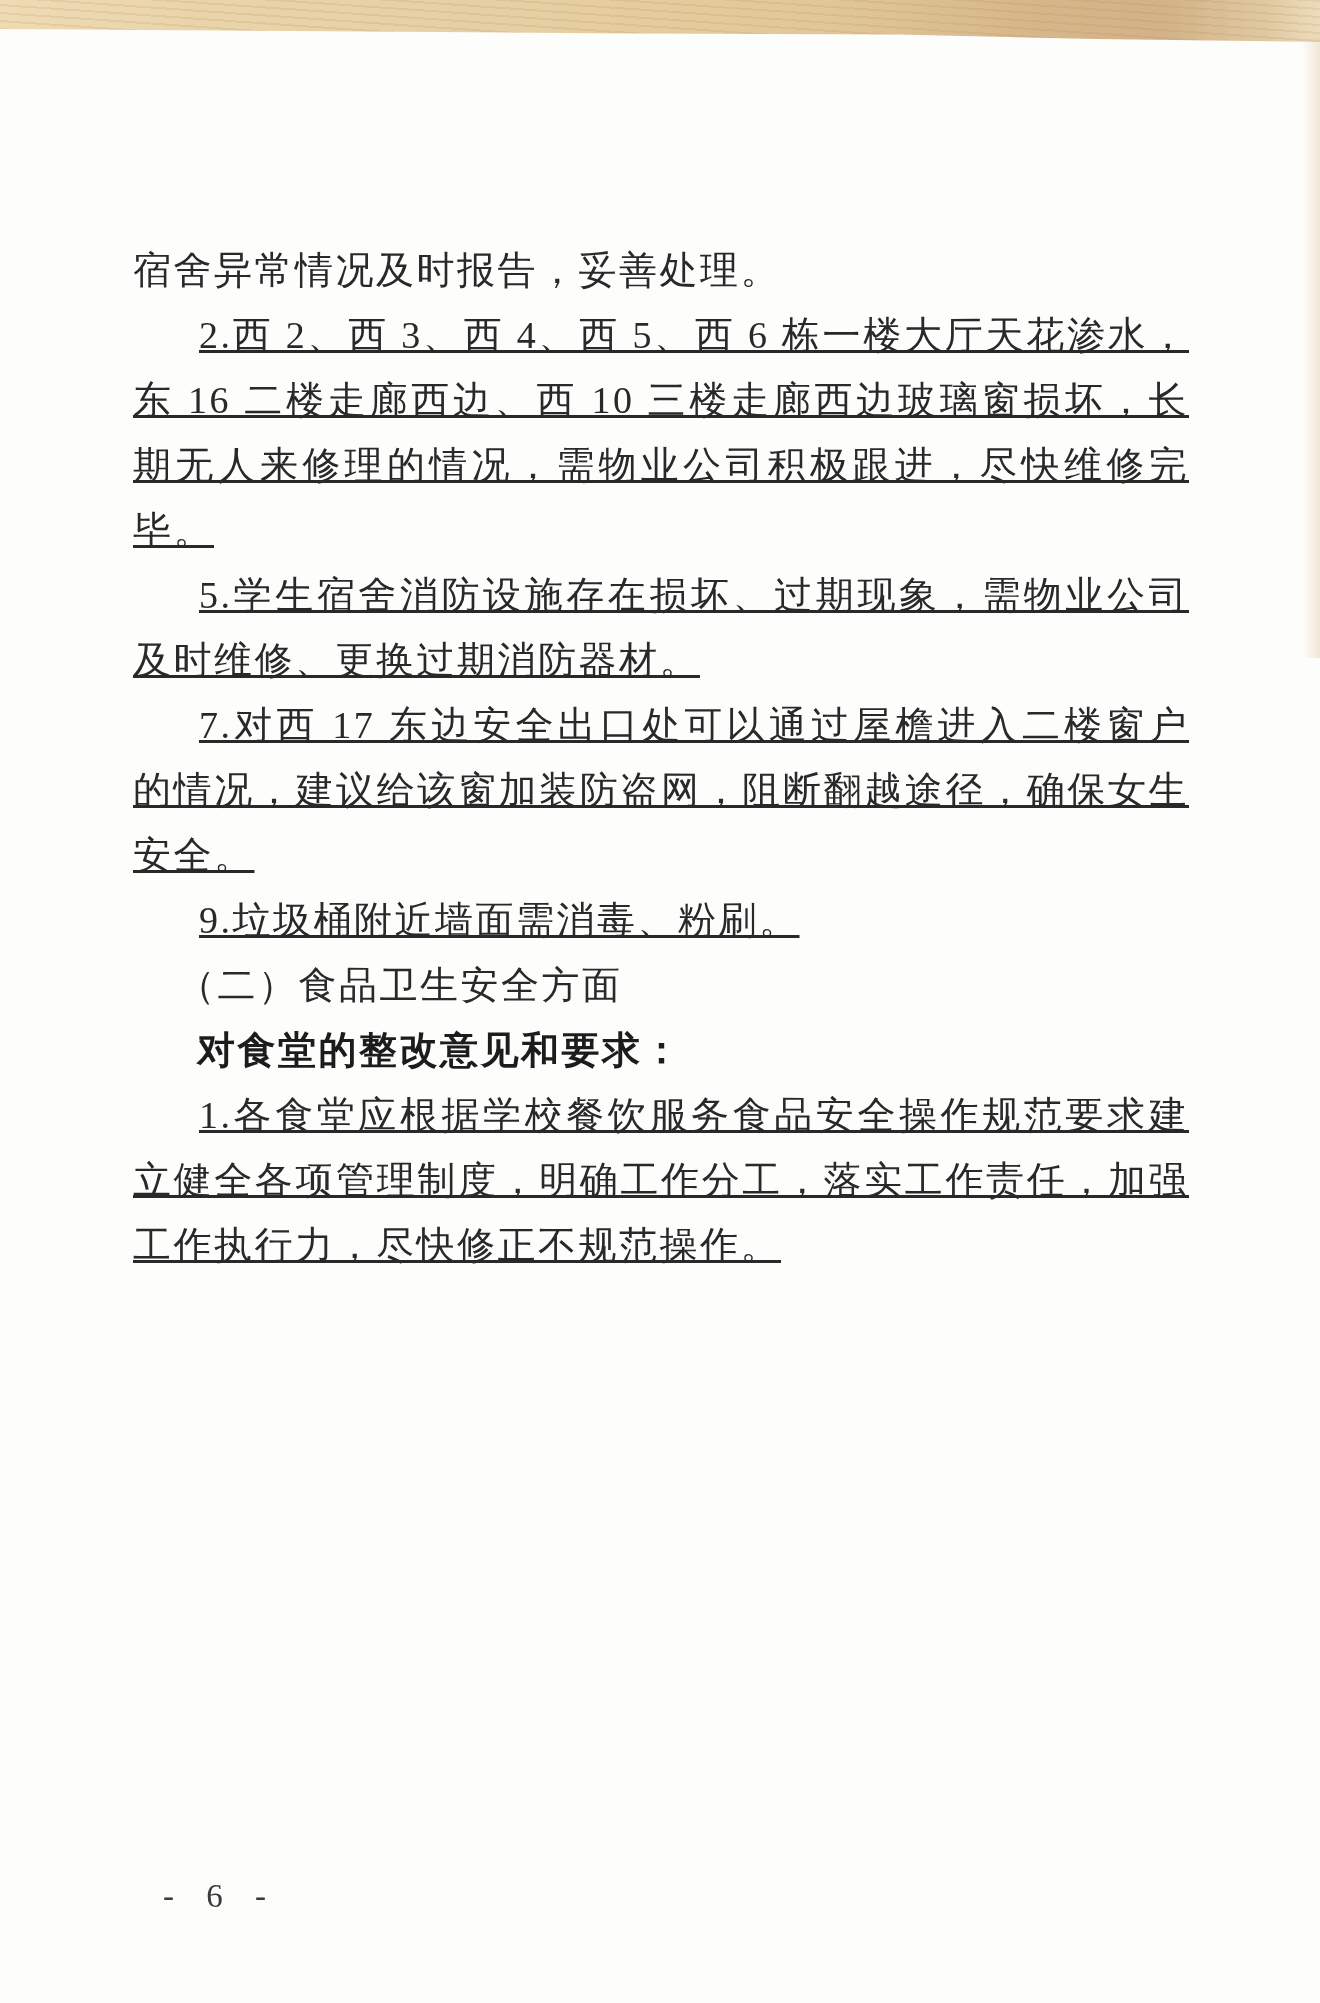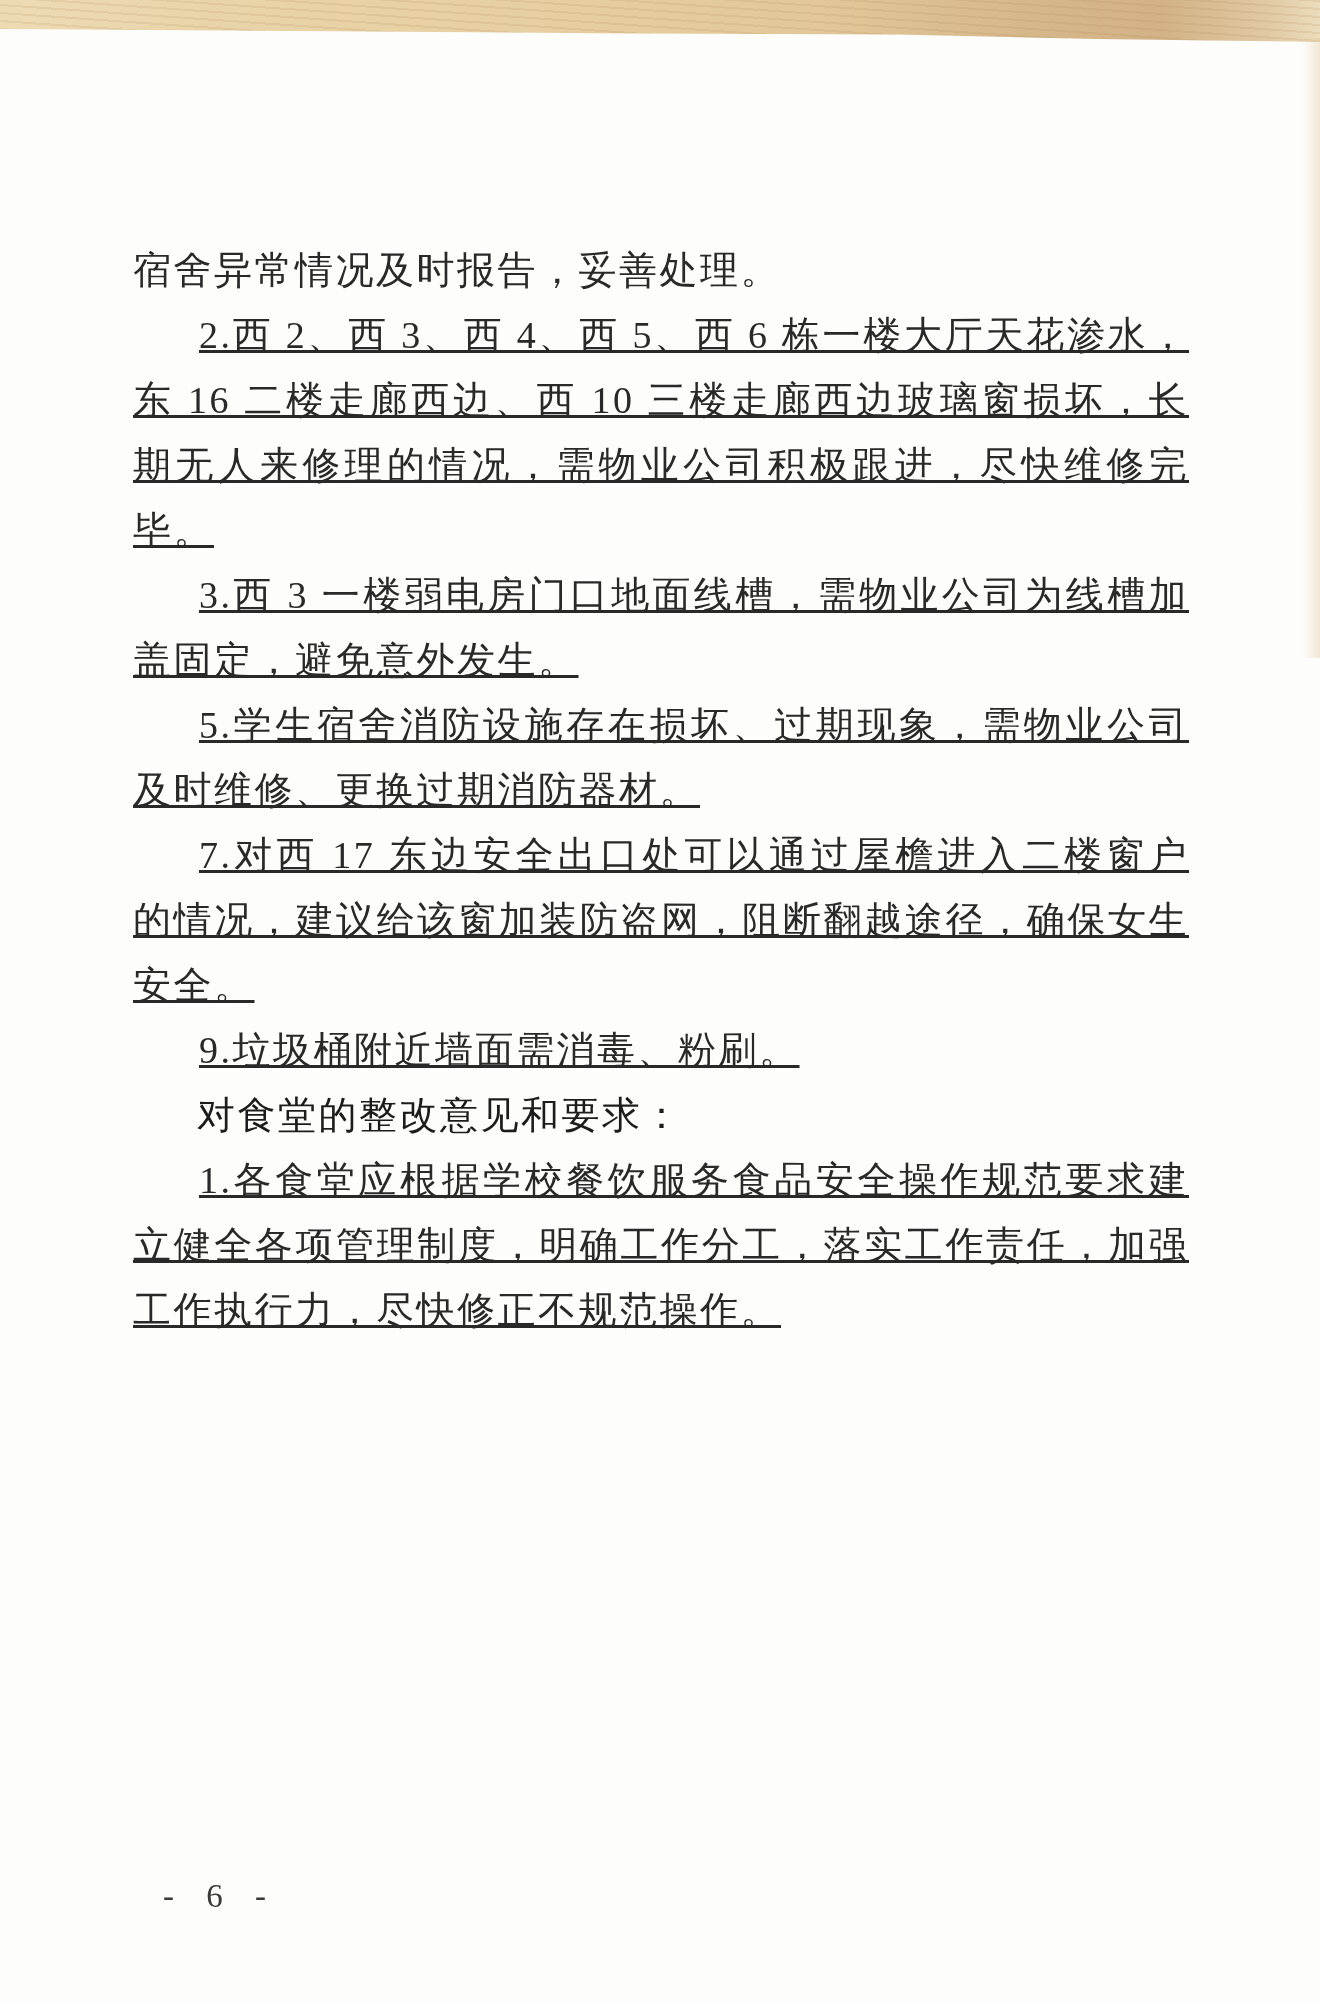--- a/index.html
+++ b/index.html
@@ -51,43 +51,43 @@
     font-size: 38px;
     line-height: 65px;
     letter-spacing: 2.5px;
     color: #292929;
     text-align: justify;
     text-justify: inter-ideograph;
   }
   .para.plain        { text-indent: 0; }
   .para.indent       { text-indent: 66px; text-decoration: underline; }
   .para.subsection   { text-indent: 44px; }
-  .para.bold-indent  { text-indent: 64px; font-weight: normal; color: #1c1c1c; }
+  .para.bold-indent  { text-indent: 64px; font-weight: bold; color: #1c1c1c; }
   .page-number {
     position: absolute;
     left: 163px;
     top: 1878px;
     font-size: 33px;
     letter-spacing: 6px;
     word-spacing: 12px;
     color: #3a3a3a;
   }
 </style>
 </head>
 <body>
 
 <div class="page">
   <div class="wood-strip"></div>
   <div class="edge-tint"></div>
 
   <div class="content">
       <p class="para plain">宿舍异常情况及时报告，妥善处理。</p>
       <p class="para indent">2.西 2、西 3、西 4、西 5、西 6 栋一楼大厅天花渗水，东 16 二楼走廊西边、西 10 三楼走廊西边玻璃窗损坏，长期无人来修理的情况，需物业公司积极跟进，尽快维修完毕。</p>
-      <p class="para indent">3.西 3 一楼弱电房门口地面线槽，需物业公司为线槽加盖固定，避免意外发生。</p>
       <p class="para indent">5.学生宿舍消防设施存在损坏、过期现象，需物业公司及时维修、更换过期消防器材。</p>
       <p class="para indent">7.对西 17 东边安全出口处可以通过屋檐进入二楼窗户的情况，建议给该窗加装防盗网，阻断翻越途径，确保女生安全。</p>
       <p class="para indent">9.垃圾桶附近墙面需消毒、粉刷。</p>
+      <p class="para subsection">（二）食品卫生安全方面</p>
       <p class="para bold-indent">对食堂的整改意见和要求：</p>
       <p class="para indent">1.各食堂应根据学校餐饮服务食品安全操作规范要求建立健全各项管理制度，明确工作分工，落实工作责任，加强工作执行力，尽快修正不规范操作。</p>
     </div>
 
   <div class="page-number">- 6 -</div>
 </div>
 
 </body></html>

